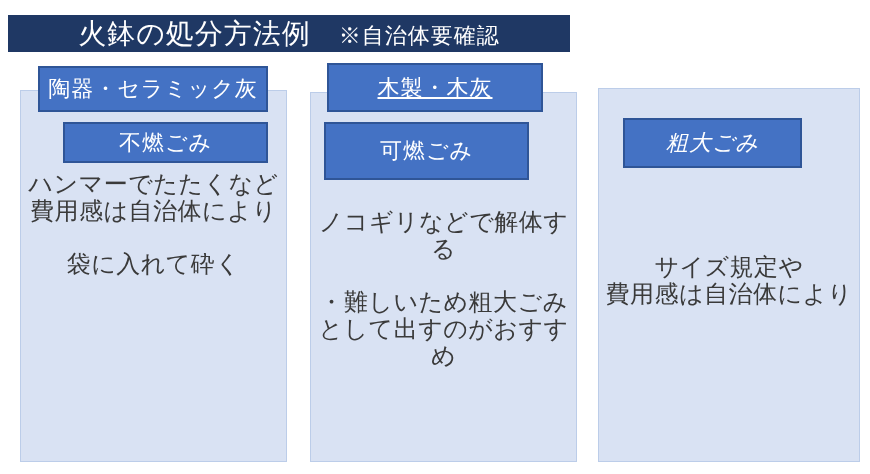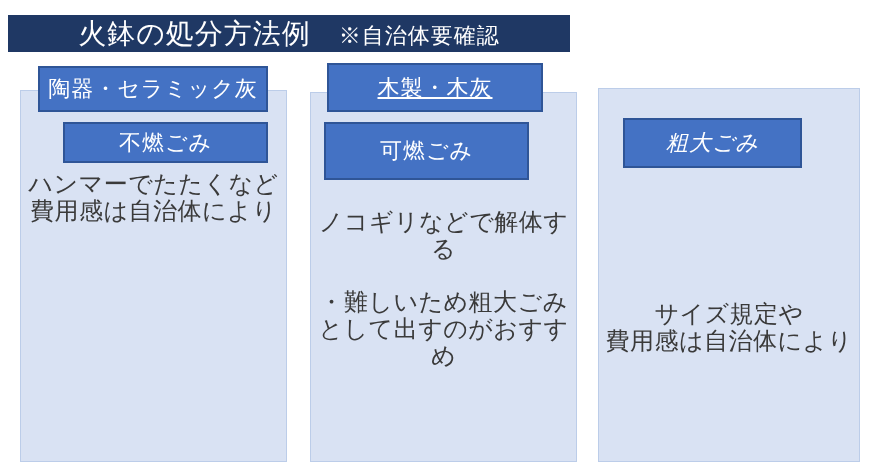--- a/index.html
+++ b/index.html
@@ -76,21 +76,21 @@
   .body-text {
     position: absolute;
     text-align: center;
     color: #3A3A3A;
     font-size: 24px;
     line-height: 27px;
     letter-spacing: 0.5px;
   }
   .body-1 { left: 20px;  top: 170px; width: 267px; }
   .body-2 { left: 308px; top: 208px; width: 271px; }
-  .body-3 { left: 598px; top: 253px; width: 262px; margin-top: 47px; }
+  .body-3 { left: 598px; top: 253px; width: 262px; }
   .group { margin-bottom: 26px; }
   .group:last-child { margin-bottom: 0; }
 </style>
 </head>
 <body>
 
 <div class="stage">
 
   <div class="header-bar">
     <span class="header-title">火鉢の処分方法例</span>
@@ -108,20 +108,21 @@
   <div class="label-box category-2">可燃ごみ</div>
 
   <div class="label-box category-3">粗大ごみ</div>
 
   <div class="body-text body-1">
     <div class="group">
       <div>ハンマーでたたくなど</div>
       <div>費用感は自治体により</div>
     </div>
     <div class="group">
+      <div>袋に入れて砕く</div>
     </div>
   </div>
 
   <div class="body-text body-2">
     <div class="group">
       <div>ノコギリなどで解体する</div>
     </div>
     <div class="group">
       <div>・難しいため粗大ごみ</div>
       <div>として出すのがおすすめ</div>

